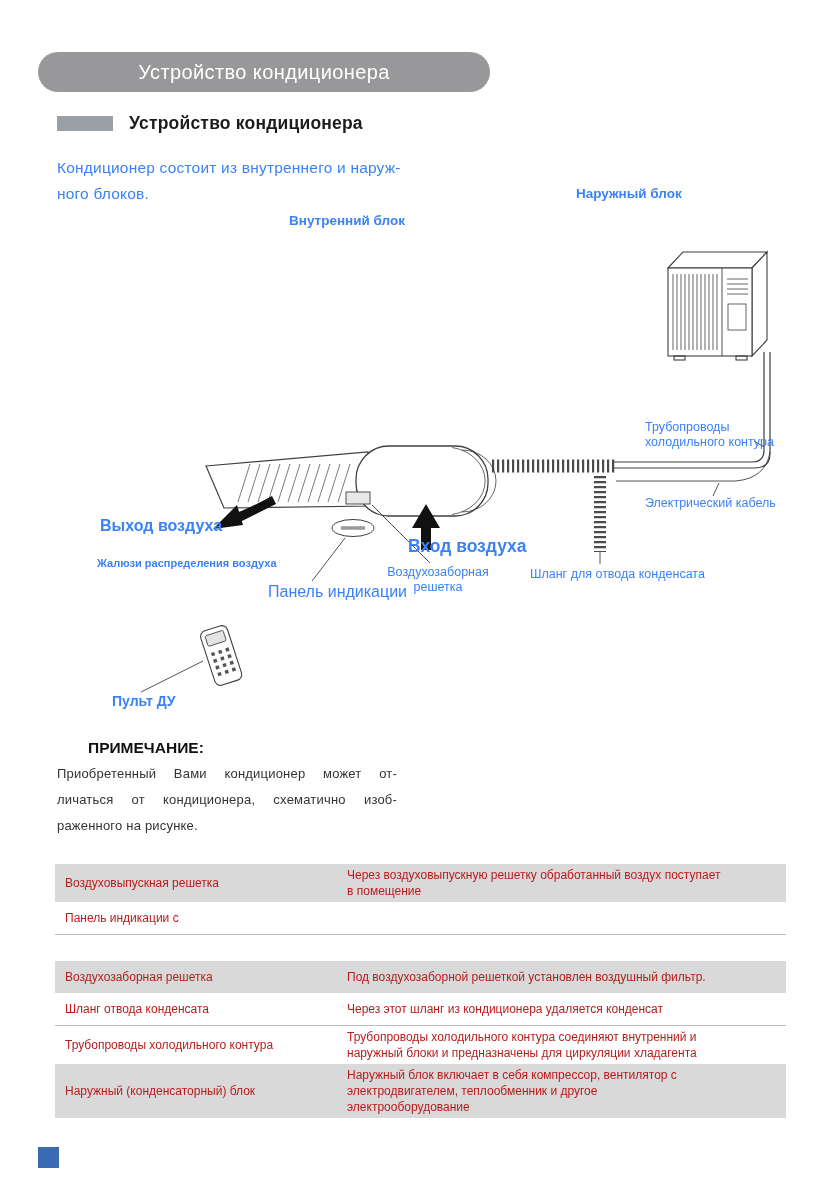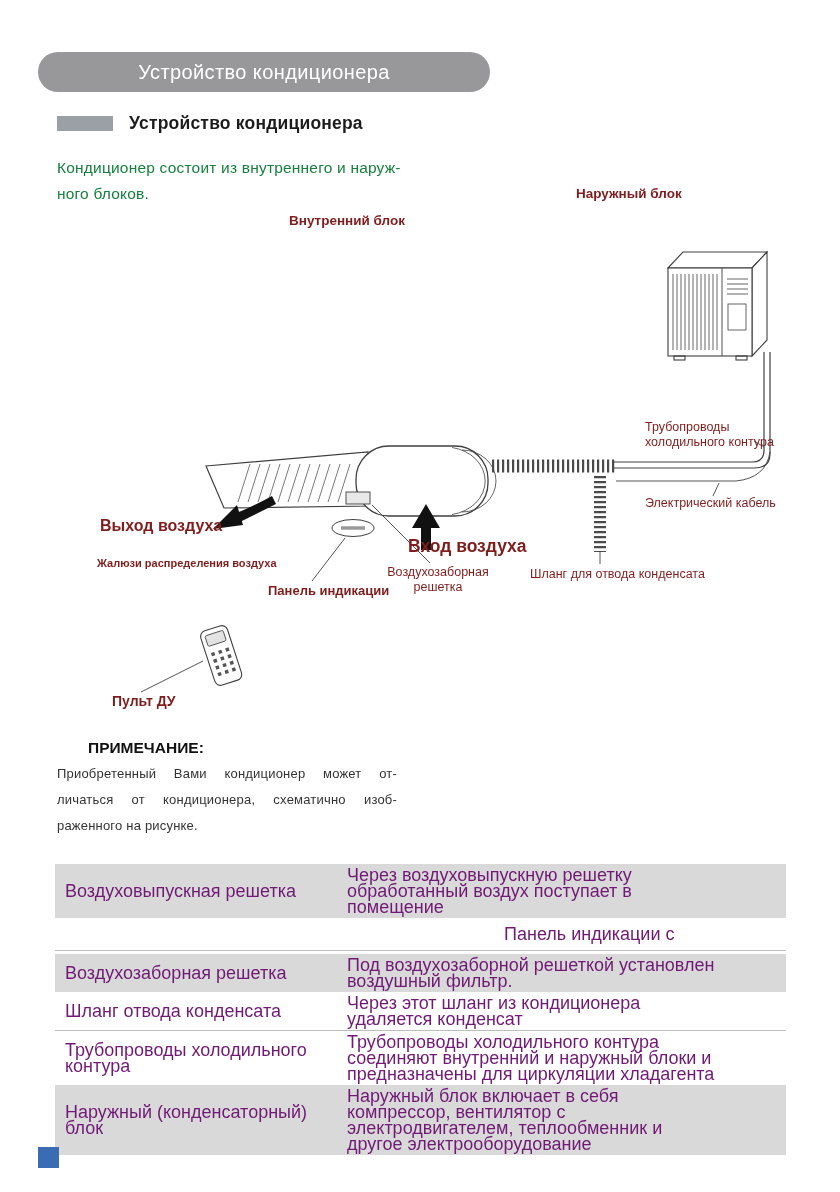--- a/index.html
+++ b/index.html
@@ -13,47 +13,47 @@
     position:absolute; left:38px; top:52px; width:452px; height:40px;
     background:#98989a; border-radius:20px;
     display:flex; align-items:center; justify-content:center;
     color:#ffffff; font-size:20px; letter-spacing:.4px;
   }
   
   .section-head { position:absolute; left:57px; top:113px; display:flex; align-items:center; }
   .swatch { width:56px; height:15px; background:#9aa0a5; margin-right:16px; }
   .section-title { font-size:17.5px; font-weight:bold; margin:0; letter-spacing:.2px; color:#1c1c1c; }
   
-  .intro { position:absolute; left:57px; top:155px; width:352px; font-size:15.5px; line-height:26px; letter-spacing:.2px; color:#15803d; }
+  .intro { position:absolute; left:57px; top:155px; width:352px; font-size:15.5px; line-height:26px; letter-spacing:.2px; color:#3b82f6; }
   
   .diagram-svg { position:absolute; left:0; top:230px; }
   
-  .lbl { position:absolute; color:#7f1d1d; white-space:nowrap; }
+  .lbl { position:absolute; color:#3b82f6; white-space:nowrap; }
   .lbl-outdoor { left:576px; top:186px; font-size:13.5px; font-weight:bold; }
   .lbl-indoor  { left:289px; top:213px; font-size:13.5px; font-weight:bold; }
   .lbl-pipes   { left:645px; top:420px; width:132px; font-size:12.5px; line-height:15px; white-space:normal; }
   .lbl-cable   { left:645px; top:496px; font-size:12.5px; }
   .lbl-air-out { left:100px; top:517px; font-size:16px; font-weight:bold; }
   .lbl-air-in  { left:408px; top:536px; font-size:17.5px; font-weight:bold; }
   .lbl-louvers { left:97px;  top:557px; font-size:11px; font-weight:bold; }
-  .lbl-panel   { left:268px; top:583px; font-size:13px;font-weight:bold; }
+  .lbl-panel   { left:268px; top:583px; font-size:16px; }
   .lbl-intake  { left:384px; top:565px; width:108px; font-size:12.5px; line-height:15px; text-align:center; white-space:normal; }
   .lbl-hose    { left:530px; top:567px; font-size:12.5px; }
   .lbl-remote  { left:112px;  top:693px; font-size:14px; font-weight:bold; }
   
   .note { position:absolute; left:57px; top:739px; width:340px; color:#333; }
   .note-title { font-weight:bold; font-size:15.5px; margin-bottom:4px; color:#111;margin-left:31px; }
   .note-line { font-size:13px; line-height:26px; text-align:justify; text-align-last:justify; letter-spacing:.2px; }
   .note-line.last { text-align-last:left; }
   
-  .ac-table { position:absolute; left:55px; top:864px; width:731px; font-size:18px; color:#701a75; }
+  .ac-table { position:absolute; left:55px; top:864px; width:731px; font-size:12px; color:#b91c1c; }
   .t-row { display:flex; align-items:center; min-height:26px; padding:3px 0; }
   .t-row.shaded { background:#d9d9d9; }
   .t-row.hairline { border-bottom:1px solid #bdbdbd; }
-  .t-row.gap-after { margin-bottom:3px;justify-content:flex-end; }
+  .t-row.gap-after { margin-bottom:26px; }
   .t-label { width:292px; padding-left:10px; box-sizing:border-box; flex-shrink:0; line-height:16px; }
   .t-desc { flex:1; padding-right:64px; line-height:16px; }
   
   .corner { position:absolute; left:38px; top:1147px; width:21px; height:21px; background:#3a6cb4; }
 </style>
 </head>
 <body>
 
 <div class="page">
 

